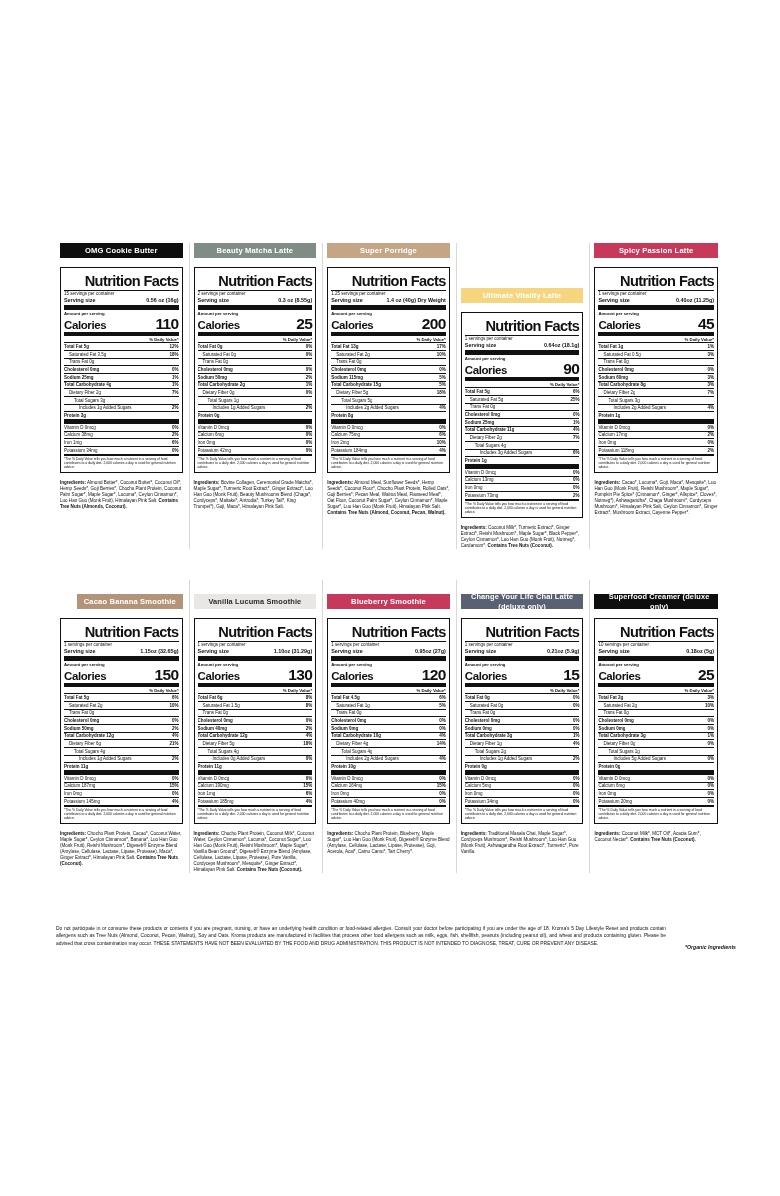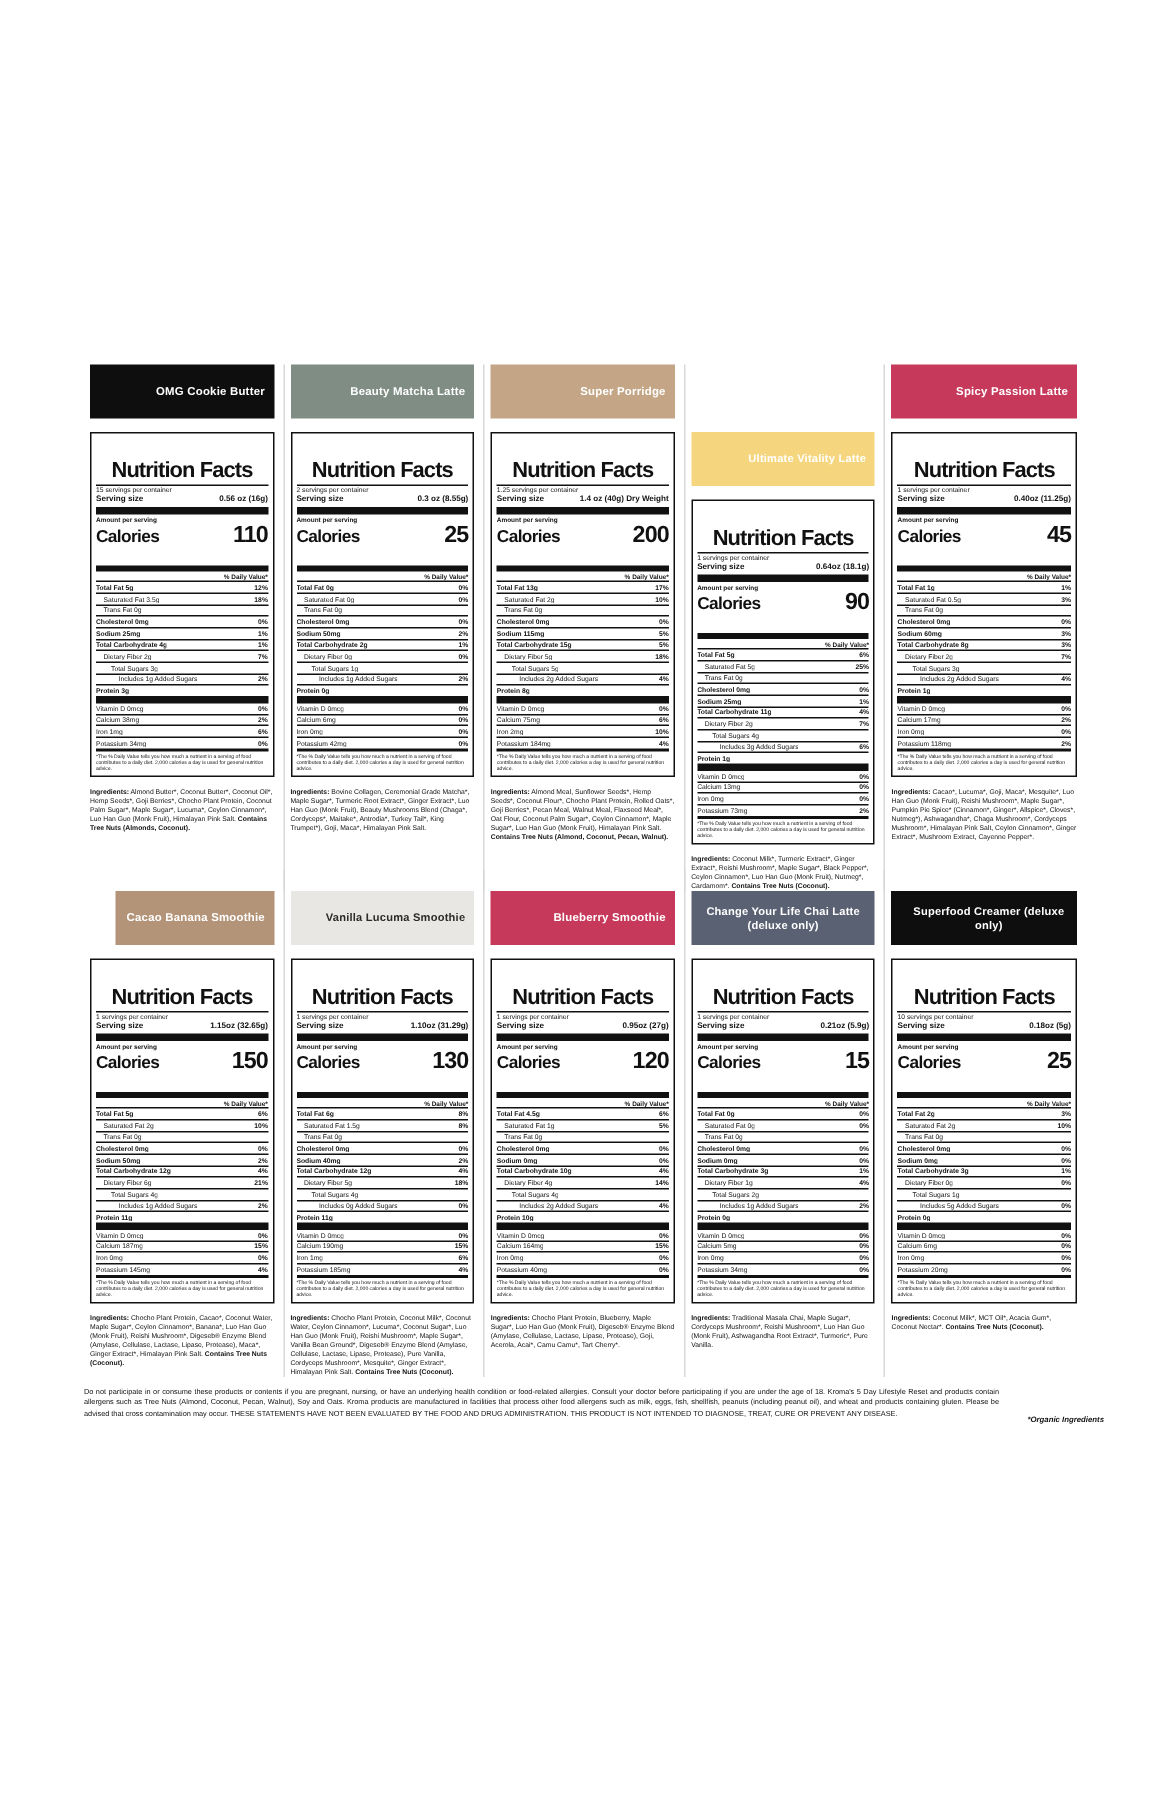--- a/index.html
+++ b/index.html
@@ -22,22 +22,22 @@
     row-gap: 0px;
   }
   .cell {
     padding: 0 6px 0 4px;
     border-right: 0.6px solid #d8d8d8;
   }
   .cell.last { border-right: none; }
   .row2 .cell { padding-top: 14px; }
 
   .prod-header {
-    height: 36px;
-    display: flex; align-items: center; justify-content: flex-end;
+    height: 15px;
+    display: flex; align-items: center; justify-content: center;
     text-align: center;
     font-size: 7.6px;
     font-weight: 600;
     letter-spacing: .15px;
     line-height: 1.25;
     padding: 2px 6px;
     margin-bottom: 9px;
   }
   .prod-header.two-line { font-size: 7.4px; }
 
@@ -48,39 +48,39 @@
     padding: 2px 3px 2px 3px;
     font-size: 4.6px;
     line-height: 1.18;
   }
   .nf .title {
     font-family: "Liberation Sans", sans-serif;
     font-weight: 700;
     font-size: 14.6px;
     letter-spacing: -0.6px;
     line-height: 1.02;
-    text-align: center;
-    margin: 16px 0 1px 0;
+    text-align: right;
+    margin: 4px 0 1px 0;
     white-space: nowrap;
   }
   .rule-med  { border-top: 1.6px solid #111; }
   .rule-thick{ border-top: 4.2px solid #111; }
   .rule-black{ border-top: 5.5px solid #111; }
 
   .servings { font-size: 4.5px; line-height: 1.3; padding: 0.5px 0 0 0; }
   .serv-row {
     display: flex; justify-content: space-between; align-items: flex-start;
     font-weight: 700; font-size: 5.4px; line-height: 1.2; padding-bottom: 1px;
   }
   .serv-row .sv { text-align: right; max-width: 62%; }
 
   .amt { font-size: 4.3px; font-weight: 600; padding-top: 1px; }
   .cal-row {
     display: flex; justify-content: space-between; align-items: baseline;
-    font-weight: 700; line-height: 1.0; padding-bottom: 13px;
+    font-weight: 700; line-height: 1.0; padding-bottom: 1px;
   }
   .cal-row .lbl { font-size: 11.5px; letter-spacing: -0.4px; }
   .cal-row .val { font-size: 15.5px; letter-spacing: -0.6px; text-align: right; }
 
   .dv-head { text-align: right; font-weight: 700; font-size: 4.3px; padding: 0.5px 0; }
 
   .nrow {
     display: flex; justify-content: space-between; align-items: baseline;
     border-top: 0.5px solid #111;
     padding: 0.7px 0 0.7px 0;

